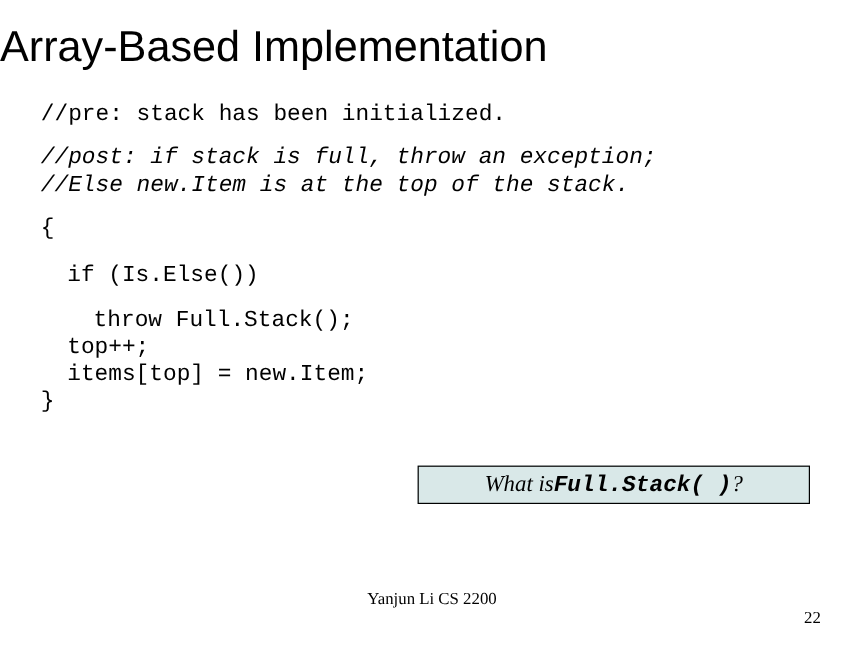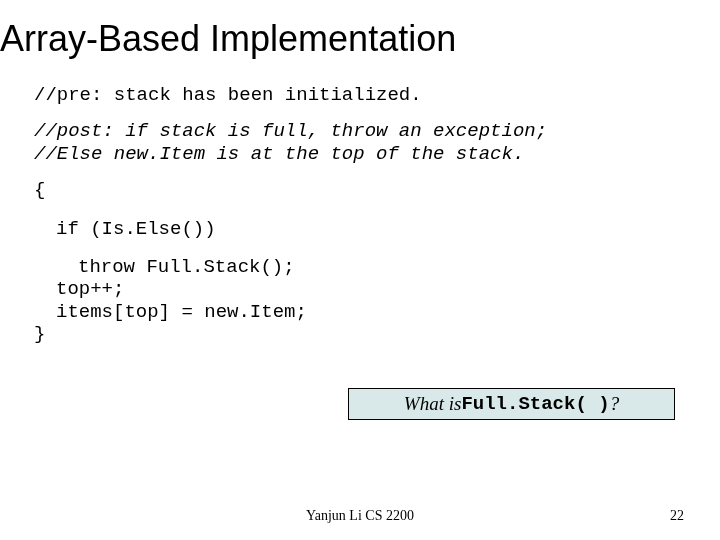--- a/index.html
+++ b/index.html
@@ -32,23 +32,23 @@
     position:absolute;
     left:348px;top:388px;
     width:327px;height:32px;
     background:#d9e8e8;
     border:1.5px solid #000;
     box-sizing:border-box;
     display:flex;align-items:center;justify-content:center;
     font-size:19px;
   }
   .callout .it{font-style:italic;font-family:"Times New Roman",serif;}
-  .callout .mono{font-family:"Courier New",monospace;font-weight:bold;}
+  .callout .mono{font-family:"Courier New",monospace;font-weight:bold;font-style:italic;}
   .footer-center{
-    position:absolute;left:0;right:0;bottom:16px;
+    position:absolute;left:0;right:0;bottom:32px;
     text-align:center;font-size:14px;
     font-family:"Times New Roman",serif;
   }
   .footer-right{
     position:absolute;right:36px;bottom:16px;
     font-size:14px;
     font-family:"Times New Roman",serif;
     text-align:center;
   }
 </style>

